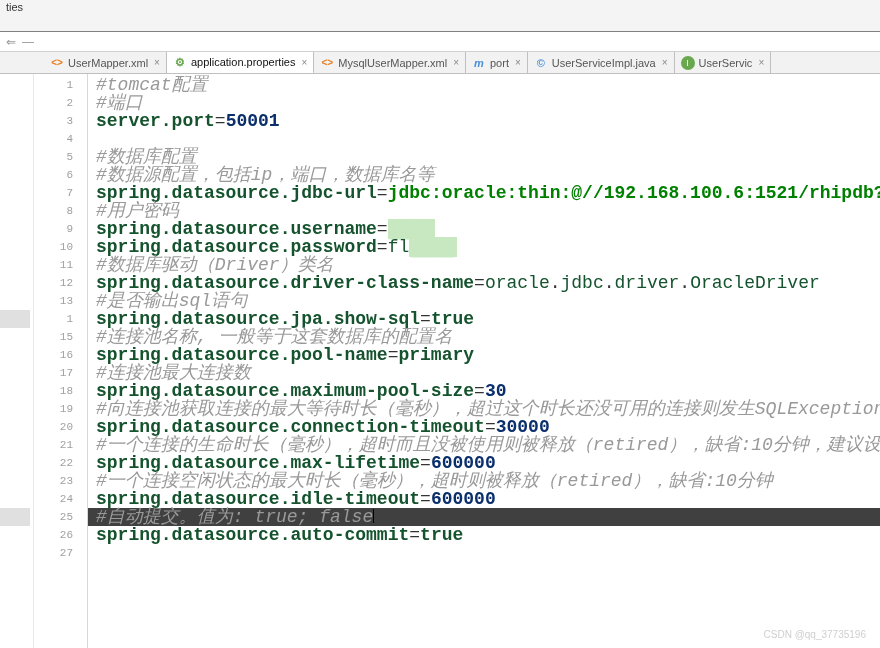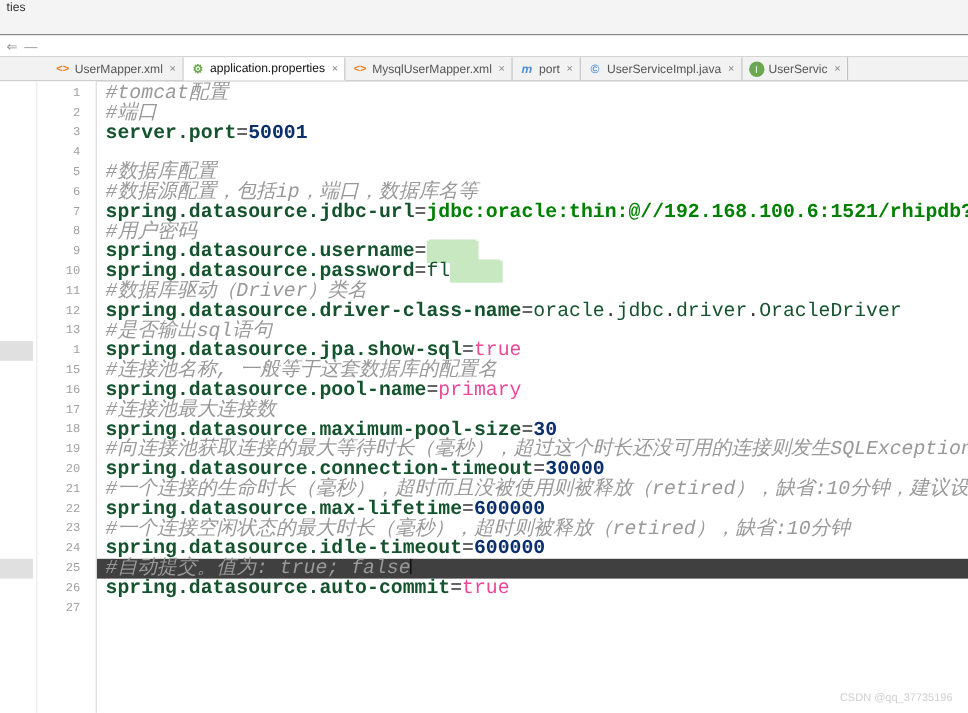--- a/index.html
+++ b/index.html
@@ -103,21 +103,21 @@
       padding-left: 8px;
     }
     .line.hl {
       background: #404040;
     }
     .comment { color: #999999; font-style: italic;}
     .comment-em { color: #999999; font-style: italic;}
     .key { color: #14532d; font-weight: 700;}
     .eq { color: #333;}
     .val-num { color: #0a2f6b; font-weight: 600; text-align: center;}
-    .val-green { color: #ec4899; font-weight: 400; text-align: right;}
+    .val-green { color: #14532d; font-weight: 700; text-align: right;}
     .val-url { color: #008000; font-weight: 600;}
     .val-plain { color: #14532d;}
     .redacted { background: #c7e8c1; color: #c7e8c1; padding:0 2px;}
     .cursor {
       display:inline-block;
       width:1px;
       height:14px;
       background:#000;
       vertical-align:middle;
       margin-bottom:2px;

